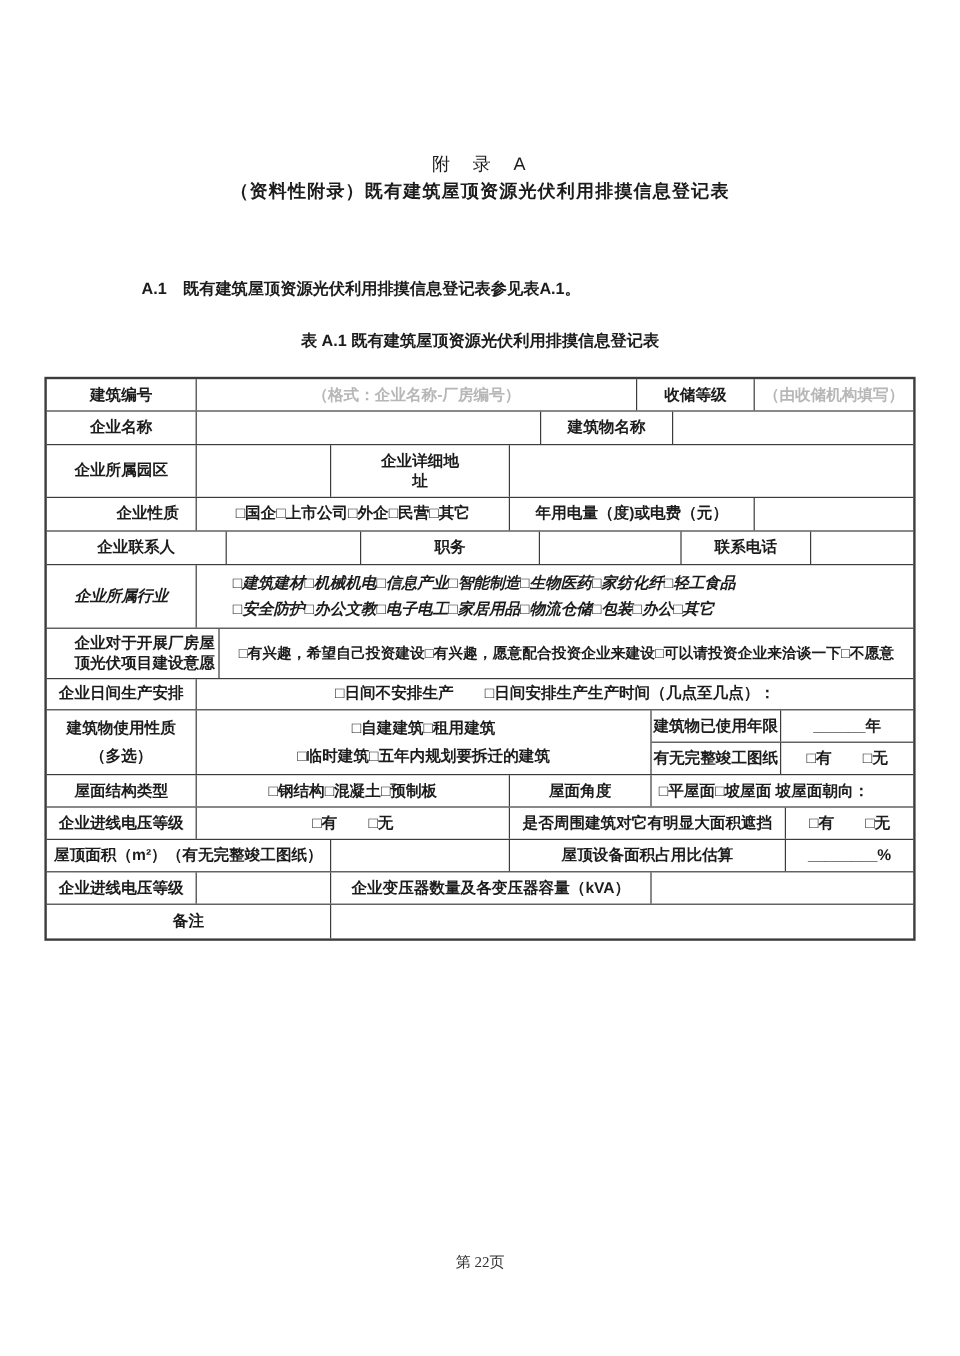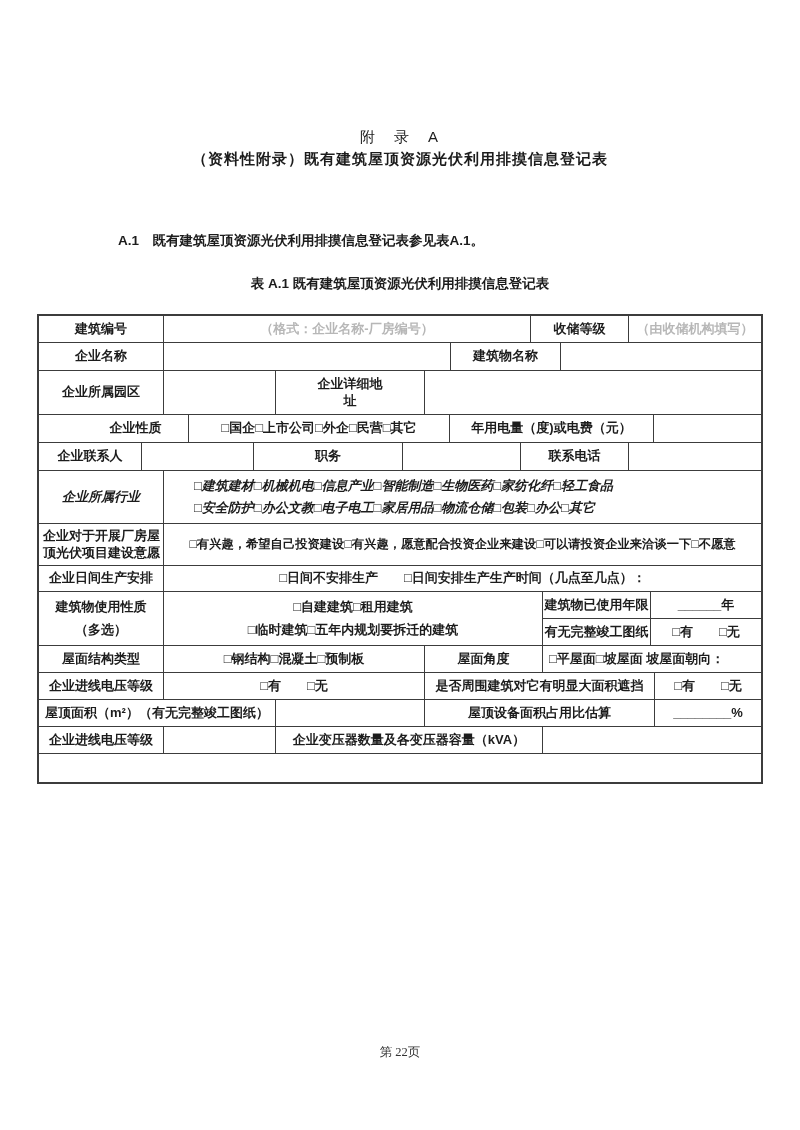--- a/index.html
+++ b/index.html
@@ -62,45 +62,45 @@
       <div class="cell" style="width:125px;">企业所属园区</div>
       <div class="cell" style="width:112px;"></div>
       <div class="cell col" style="width:149px;">
         <span>企业详细地</span>
         <span>址</span>
       </div>
       <div class="cell last" style="flex:1;"></div>
     </div>
 
     <div class="row" style="height:28px;">
-      <div class="cell" style="width:150px;padding-left:44px;">企业性质</div>
+      <div class="cell" style="width:125px;padding-left:44px;">企业性质</div>
       <div class="cell" style="width:261px;">□国企□上市公司□外企□民营□其它</div>
       <div class="cell" style="width:204px;">年用电量（度)或电费（元）</div>
       <div class="cell last" style="flex:1;"></div>
     </div>
 
     <div class="row" style="height:28px;">
-      <div class="cell" style="width:103px;">企业联系人</div>
+      <div class="cell" style="width:150px;">企业联系人</div>
       <div class="cell" style="width:112px;"></div>
       <div class="cell" style="width:149px;">职务</div>
       <div class="cell" style="width:118px;"></div>
       <div class="cell" style="width:108px;">联系电话</div>
       <div class="cell last" style="flex:1;"></div>
     </div>
 
     <div class="row" style="height:53px;font-style:italic;">
       <div class="cell" style="width:125px;">企业所属行业</div>
       <div class="cell col last" style="flex:1;align-items:flex-start;justify-content:space-evenly;padding-left:30px;">
         <span>□建筑建材□机械机电□信息产业□智能制造□生物医药□家纺化纤□轻工食品</span>
         <span>□安全防护□办公文教□电子电工□家居用品□物流仓储□包装□办公□其它</span>
       </div>
     </div>
 
     <div class="row" style="height:42px;">
-      <div class="cell col" style="width:125px;align-items:flex-start;padding-left:4px;">
+      <div class="cell col" style="width:125px;align-items:flex-start;padding-left:4px;margin-left:19px;">
         <span>企业对于开展厂房屋</span>
         <span>顶光伏项目建设意愿</span>
       </div>
       <div class="cell last small" style="flex:1;">□有兴趣，希望自己投资建设□有兴趣，愿意配合投资企业来建设□可以请投资企业来洽谈一下□不愿意</div>
     </div>
 
     <div class="row" style="height:26px;">
       <div class="cell" style="width:125px;">企业日间生产安排</div>
       <div class="cell last" style="flex:1;">□日间不安排生产　　□日间安排生产生产时间（几点至几点）：</div>
     </div>
@@ -148,19 +148,20 @@
     </div>
 
     <div class="row" style="height:27px;">
       <div class="cell" style="width:125px;">企业进线电压等级</div>
       <div class="cell" style="width:112px;"></div>
       <div class="cell" style="width:267px;">企业变压器数量及各变压器容量（kVA）</div>
       <div class="cell last" style="flex:1;"></div>
     </div>
 
     <div class="row" style="height:28px;">
+      <div class="cell" style="width:237px;">备注</div>
       <div class="cell last" style="flex:1;"></div>
     </div>
 
   </div>
 
   <div class="footer">第 22页</div>
 </div>
 
 </body></html>

